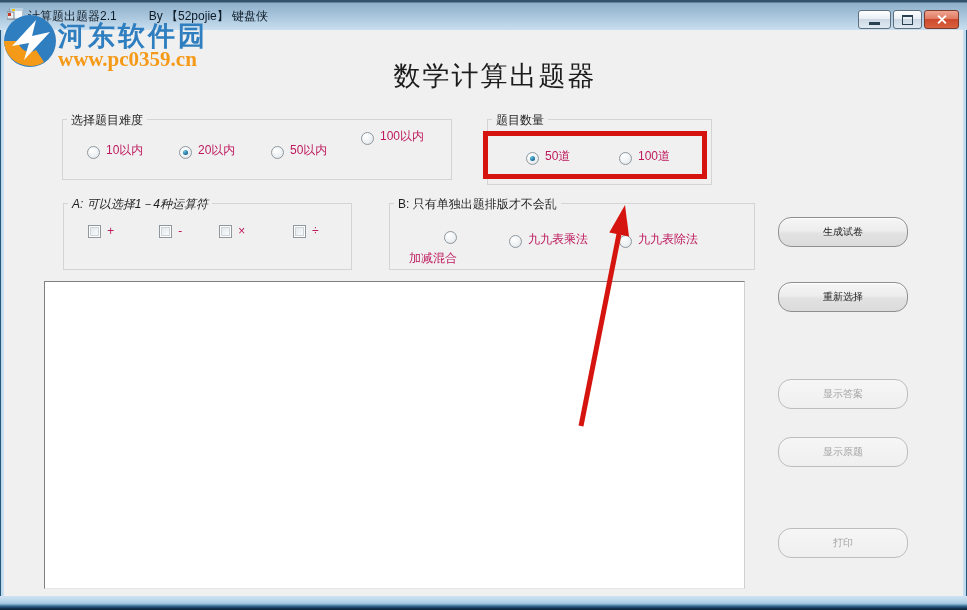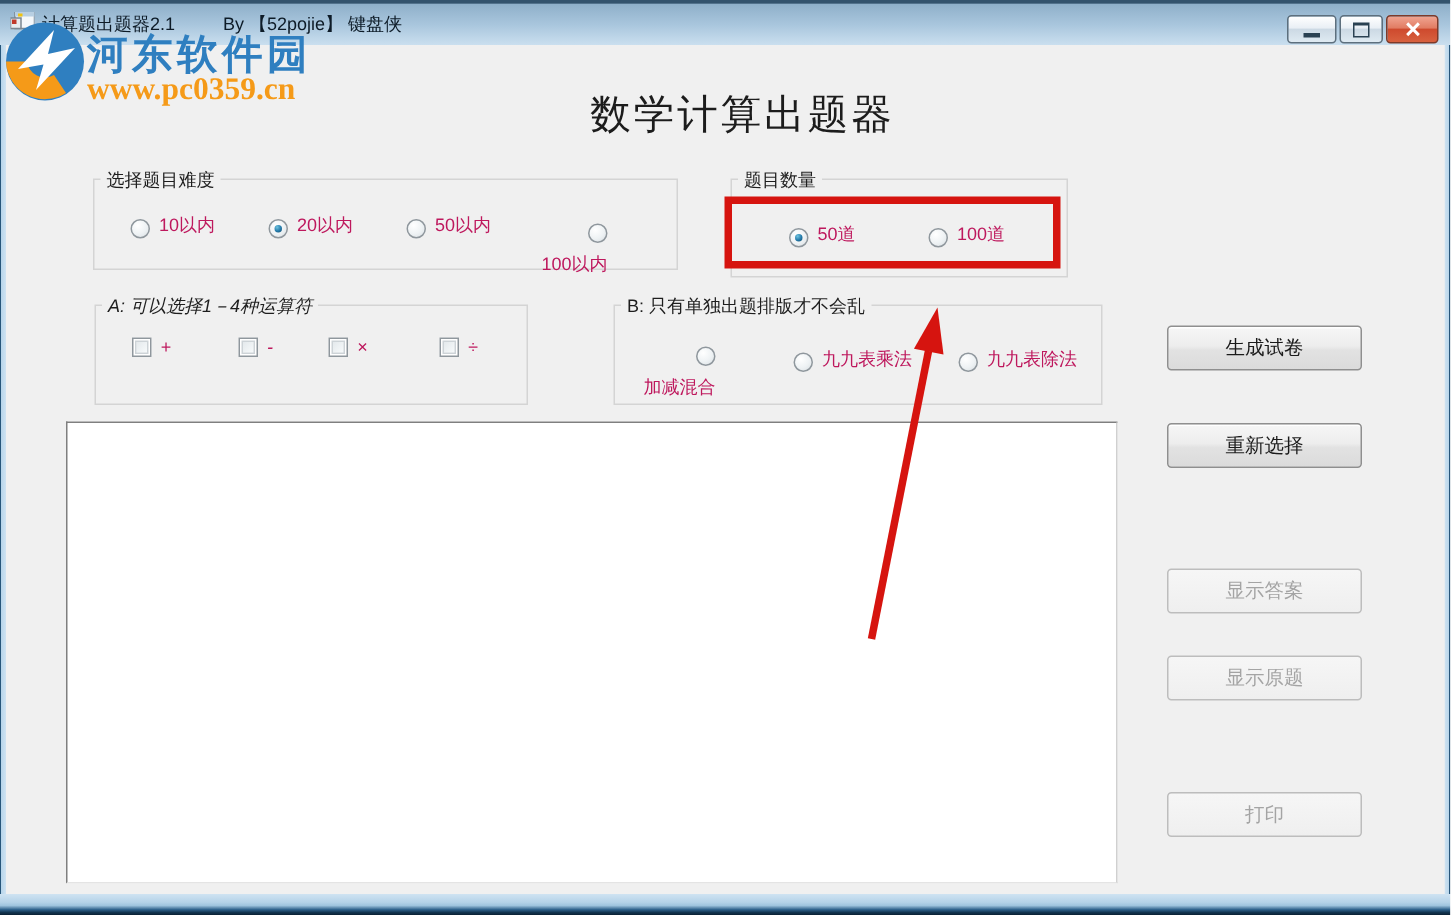--- a/index.html
+++ b/index.html
@@ -42,42 +42,42 @@
   
   .heading{position:absolute;left:280px;top:58px;width:430px;text-align:center;font-size:27px;color:#1c1c1c;
     font-family:"Liberation Serif","DejaVu Serif",serif;letter-spacing:2px;}
 
   
   .groupbox{position:absolute;border:1px solid #d4d4d4;background:#f0f0f0;box-sizing:border-box;}
   .groupbox .gb-label{position:absolute;top:-8px;left:4px;background:#f0f0f0;padding:0 4px;font-size:12px;color:#1e1e1e;white-space:nowrap;}
   .gb-difficulty{left:62px;top:119px;width:390px;height:61px;padding-left:32px;}
   .gb-quantity{left:487px;top:119px;width:225px;height:66px;}
   .gb-operators{left:63px;top:203px;width:289px;height:67px;font-style:italic;}
-  .gb-mode{left:389px;top:203px;width:326px;height:67px;margin-left:20px;}
+  .gb-mode{left:389px;top:203px;width:366px;height:67px;}
 
   .opt{position:absolute;display:flex;align-items:flex-end;gap:6px;font-size:12px;color:#be185d;white-space:nowrap;cursor:default;}
 
   .radio{width:13px;height:13px;border-radius:50%;box-sizing:border-box;border:1px solid #8f979d;
     background:radial-gradient(circle at 35% 30%,#ffffff 0%,#eef2f4 55%,#d8dee2 100%);position:relative;flex:0 0 auto;}
   .radio.checked::after{content:"";position:absolute;left:3px;top:3px;width:5px;height:5px;border-radius:50%;
     background:radial-gradient(circle at 35% 30%,#6fc4e0 0%,#2278a8 55%,#174f6e 100%);}
 
   .checkbox{width:13px;height:13px;box-sizing:border-box;border:1px solid #8f979d;background:#fff;position:relative;flex:0 0 auto;}
   .checkbox::after{content:"";position:absolute;left:1px;top:1px;right:1px;bottom:1px;
     background:linear-gradient(135deg,#e4e9ec 0%,#f7fafb 100%);border:1px solid #cdd3d7;}
 
   
   .output{position:absolute;left:44px;top:281px;width:701px;height:308px;background:#ffffff;box-sizing:border-box;
     border-top:1px solid #7f7f7f;border-left:1px solid #7f7f7f;border-right:1px solid #d0d0d0;border-bottom:1px solid #e4e4e4;
     font-size:12px;color:#000;overflow:hidden;}
 
   
-  .btn{position:absolute;left:778px;width:130px;height:30px;box-sizing:border-box;border:1px solid #8f8f8f;border-radius:3px;
+  .btn{position:absolute;left:778px;width:130px;height:30px;box-sizing:border-box;border:1px solid #8f8f8f;border-radius:13px;
     background:linear-gradient(180deg,#f6f6f6 0%,#ededed 45%,#e2e2e2 55%,#dbdbdb 100%);
-    display:flex;align-items:center;justify-content:center;font-size:13px;color:#1a1a1a;cursor:default;
+    display:flex;align-items:center;justify-content:center;font-size:10px;color:#1a1a1a;cursor:default;
     box-shadow:inset 0 1px 0 #ffffff;}
   .btn.disabled{border-color:#bdbdbd;color:#a4a4a4;background:linear-gradient(180deg,#f6f6f6 0%,#efefef 100%);box-shadow:none;}
   .btn-generate{top:217px;}
   .btn-reselect{top:282px;}
   .btn-answers{top:379px;}
   .btn-questions{top:437px;}
   .btn-print{top:528px;}
 
   
   .red-rect{position:absolute;left:483px;top:131px;width:224px;height:48px;border:5px solid #d6140f;box-sizing:border-box;z-index:30;pointer-events:none;}
@@ -135,21 +135,21 @@
       <span>10以内</span>
     </div>
     <div class="opt" style="left:116px;top:22px;">
       <span class="radio checked"></span>
       <span>20以内</span>
     </div>
     <div class="opt" style="left:208px;top:22px;">
       <span class="radio"></span>
       <span>50以内</span>
     </div>
-    <div class="opt" style="left:298px;top:29px;flex-direction:column;">
+    <div class="opt" style="left:298px;top:8px;">
       <span class="radio"></span>
       <span>100以内</span>
     </div>
   </div>
 
   <div class="groupbox gb-quantity">
     <span class="gb-label">题目数量</span>
     <div class="opt" style="left:38px;top:28px;">
       <span class="radio checked"></span>
       <span>50道</span>

